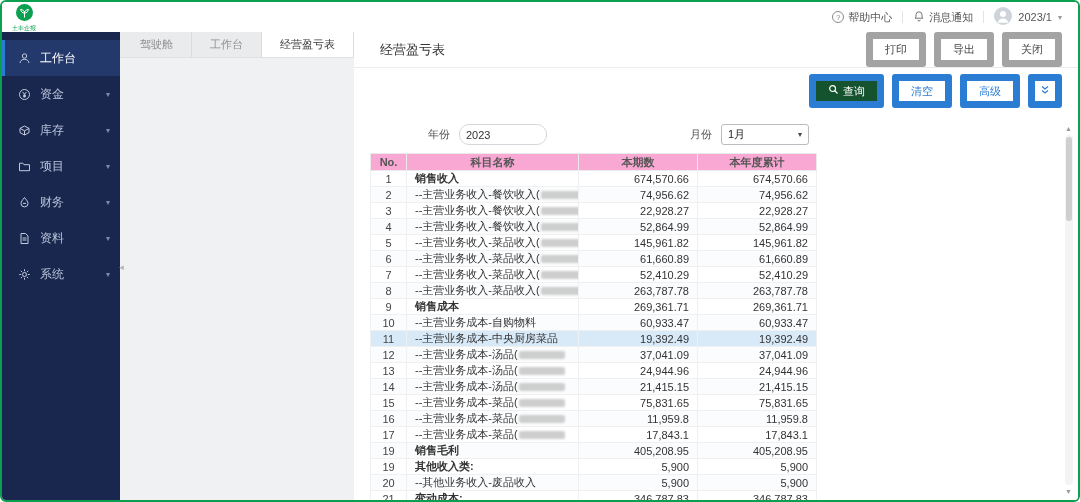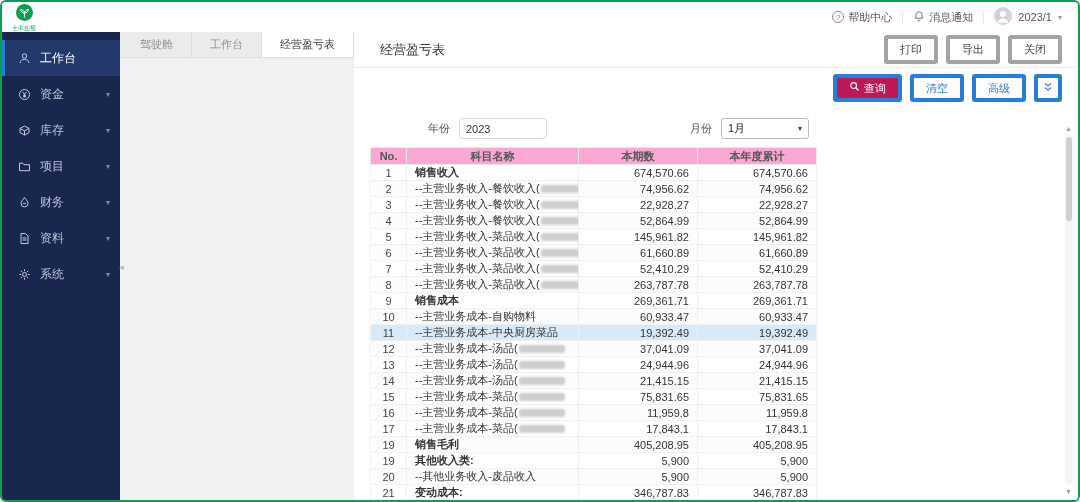--- a/index.html
+++ b/index.html
@@ -29,31 +29,31 @@
 
   .content{flex:1;display:flex;flex-direction:row;min-width:0;background:#f0f1f3}
   .tabbar{flex:0 0 26px;height:26px;background:#eaebed;display:flex;align-items:stretch;border-bottom:1px solid #e0e0e0;padding-left:2px}
   .tab{padding:0 18px;font-size:11px;color:#8f8f8f;display:flex;align-items:center;border-right:1px solid #dcdcdc;cursor:pointer;white-space:nowrap}
   .tab.active{background:#fff;color:#3a3a3a}
 
   .card{flex:1;background:#fff;position:relative;overflow:hidden;display:flex;flex-direction:column;min-height:0}
   .card-head{flex:0 0 36px;height:36px;display:flex;align-items:center;justify-content:space-between;padding:0 16px 0 26px;border-bottom:1px solid #ececec}
   .page-title{font-size:13px;color:#333}
   .head-actions{display:flex;gap:8px}
-  .btn{font-size:11px;padding:3px 12px;border-radius:3px;border:4px solid #a3a3a3;background:#fff;color:#444;cursor:pointer;font-family:inherit;display:inline-flex;align-items:center;gap:4px;line-height:1.3}
+  .btn{font-size:11px;padding:3px 12px;border-radius:3px;border:7px solid #a3a3a3;background:#fff;color:#444;cursor:pointer;font-family:inherit;display:inline-flex;align-items:center;gap:4px;line-height:1.3}
   .btn.blue{border-color:#2b7cd3;color:#2b7cd3}
-  .btn.primary{background:#be185d;border-color:#2b7cd3;color:#fff}
+  .btn.primary{background:#14532d;border-color:#2b7cd3;color:#fff}
   .btn.sq{padding:3px 5px}
 
   .query{padding:6px 16px 4px}
   .q-buttons{display:flex;justify-content:flex-end;gap:8px}
   .q-fields{display:flex;margin-top:16px;padding-left:58px;align-items:center}
   .field{display:flex;align-items:center;gap:9px;width:262px}
   .field label{font-size:11px;color:#555}
-  .txt{width:88px;height:21px;border:1px solid #d4d7dc;border-radius:4px;font-size:11px;padding:0 6px;color:#333;font-family:inherit}
+  .txt{width:88px;height:21px;border:1px solid #d4d7dc;border-radius:10px;font-size:11px;padding:0 6px;color:#333;font-family:inherit}
   .select{width:88px;height:21px;border:1px solid #b9bcc0;border-radius:3px;font-size:11px;display:flex;align-items:center;justify-content:space-between;padding:8px 6px;color:#222;background:#fff;cursor:pointer}
   .sel-caret{font-size:8px;color:#444}
 
   .tablewrap{padding-left:16px;margin-top:4px}
   table{border-collapse:collapse;table-layout:fixed;width:446px;font-size:11px}
   th{background:#f9a8d4;color:#555;font-weight:bold;border:1px solid #eaeaea;height:17px;text-align:center;padding:0 4px;white-space:nowrap}
   td{border:1px solid #f0f0f0;height:15.5px;padding:0 8px;color:#333;white-space:nowrap;overflow:hidden}
   tr:nth-child(even) td{background:#fbfcfd}
   td.no{text-align:center;padding:0 2px;color:#444}
   td.num{text-align:right}

